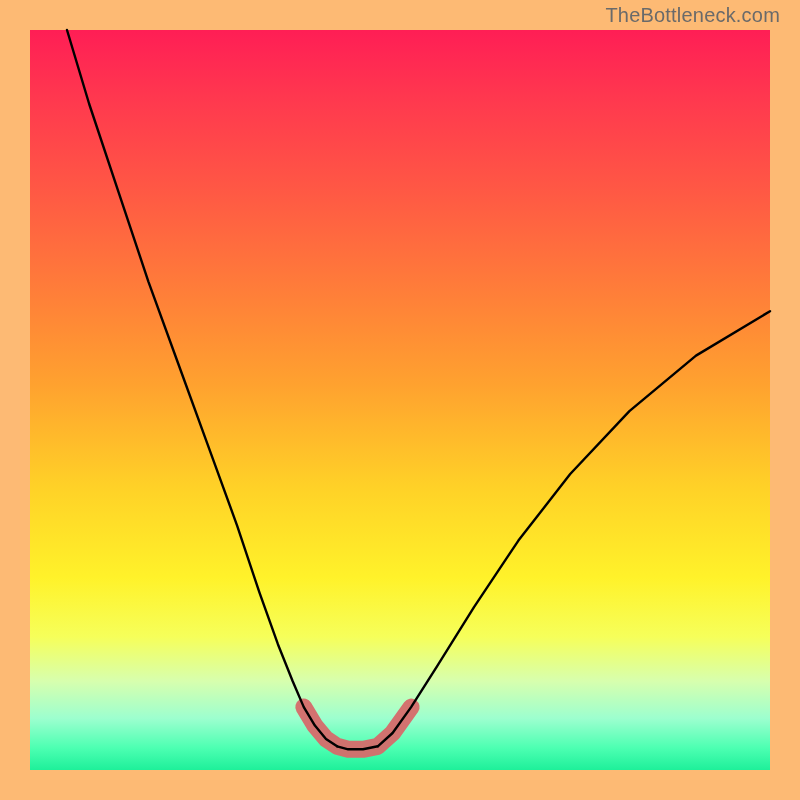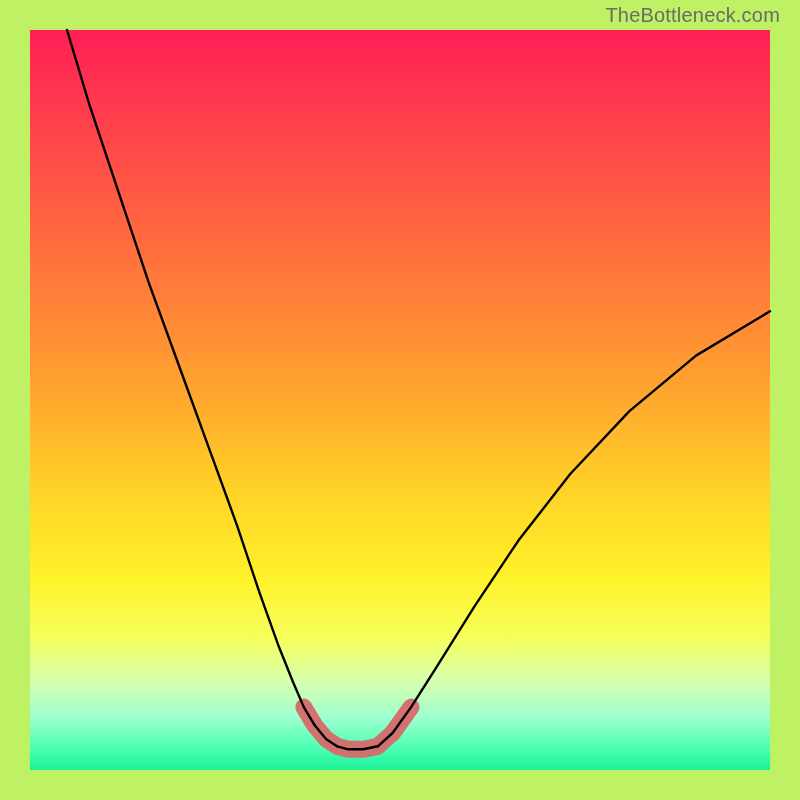--- a/index.html
+++ b/index.html
@@ -8,21 +8,21 @@
     width: 800px;
     height: 800px;
     overflow: hidden;
     background: #000;
     font-family: Arial, Helvetica, sans-serif;
   }
   .frame {
     position: relative;
     width: 800px;
     height: 800px;
-    background: #bef264;
+    background: #fdba74;
   }
   .plot {
     position: absolute;
     left: 30px;
     top: 30px;
     width: 740px;
     height: 740px;
     
     background: linear-gradient(
       to bottom,

